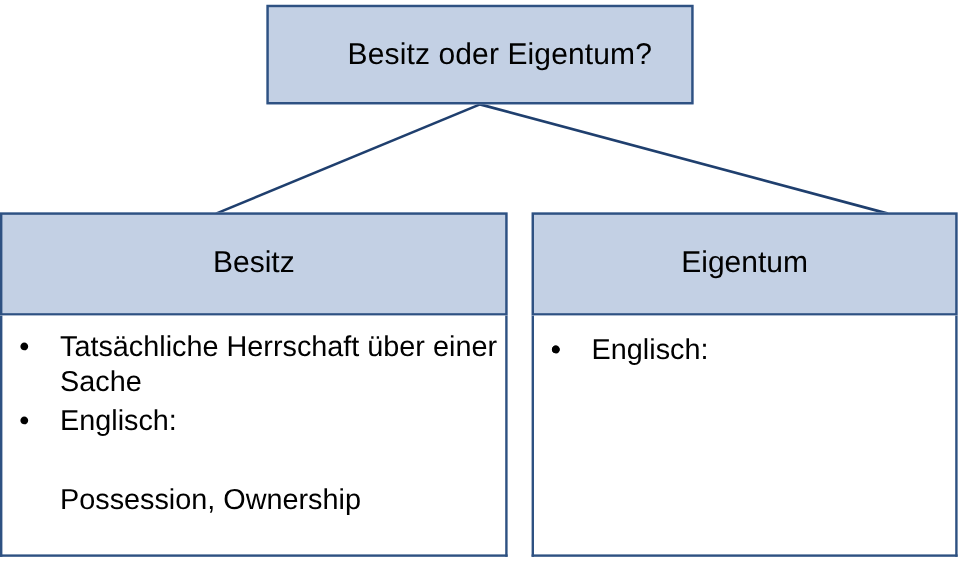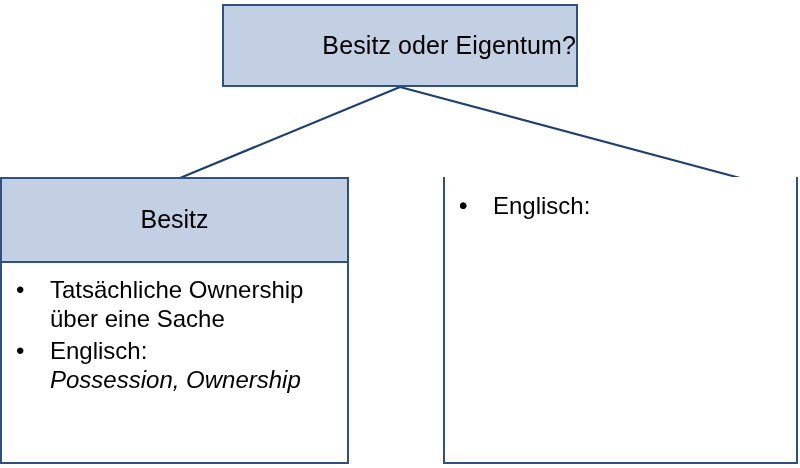--- a/index.html
+++ b/index.html
@@ -35,40 +35,40 @@
     position: absolute;
     left: 222px;
     top: 4px;
     width: 356px;
     height: 83px;
     box-sizing: border-box;
     background: #c3d0e4;
     border: 2px solid #2e5182;
     display: flex;
     align-items: center;
-    justify-content: flex-end;
+    justify-content: center;
     padding-left: 33px;
   }
   .root-title {
     font-size: 25px;
     line-height: 1.1;
     text-align: center;
     letter-spacing: 0.1px;
   }
 
   
   .child-node {
     position: absolute;
     top: 177px;
     height: 287px;
     box-sizing: border-box;
     display: flex;
     flex-direction: column;
   }
-  .child-left  { left: 0px;   width: 349px; }
+  .child-left  { left: 0px;   width: 423px; }
   .child-right { left: 443px; width: 355px; }
 
   .child-header {
     box-sizing: border-box;
     height: 86px;
     background: #c3d0e4;
     border: 2px solid #2e5182;
     display: flex;
     align-items: center;
     justify-content: center;
@@ -103,21 +103,21 @@
   .bullet-marker {
     position: absolute;
     left: 8px;
     top: 0;
     font-size: 24px;
     line-height: 1.22;
   }
   .bullet-text { display: block; }
   .bullet-sub {
     display: block;
-    font-style: italic;
+    margin-top: 37px;
   }
 </style>
 </head>
 <body>
 
 <div id="diagram">
 
   <svg id="connectors" viewBox="0 0 800 468" width="800" height="468" xmlns="http://www.w3.org/2000/svg">
     <line x1="400" y1="87" x2="180" y2="178" stroke="#1F3F6E" stroke-width="2.2"></line>
     <line x1="400" y1="87" x2="740" y2="178" stroke="#1F3F6E" stroke-width="2.2"></line>
@@ -128,32 +128,35 @@
   </div>
 
   <div class="child-node child-left">
     <div class="child-header">
       <div class="child-header-title">Besitz</div>
     </div>
     <div class="child-body">
       <ul class="bullet-list">
         <li class="bullet-item">
           <span class="bullet-marker">•</span>
-          <span class="bullet-text">Tatsächliche Ownership über eine Sache</span>
+          <span class="bullet-text">Tatsächliche Herrschaft über einer Sache</span>
         </li>
         <li class="bullet-item">
           <span class="bullet-marker">•</span>
           <span class="bullet-text">Englisch:</span>
           <span class="bullet-sub">Possession, Ownership</span>
         </li>
       </ul>
     </div>
   </div>
 
   <div class="child-node child-right">
+    <div class="child-header">
+      <div class="child-header-title">Eigentum</div>
+    </div>
     <div class="child-body">
       <ul class="bullet-list">
         <li class="bullet-item">
           <span class="bullet-marker">•</span>
         </li>
         <li class="bullet-item">
           <span class="bullet-marker">•</span>
           <span class="bullet-text">Englisch:</span>
         </li>
       </ul>

